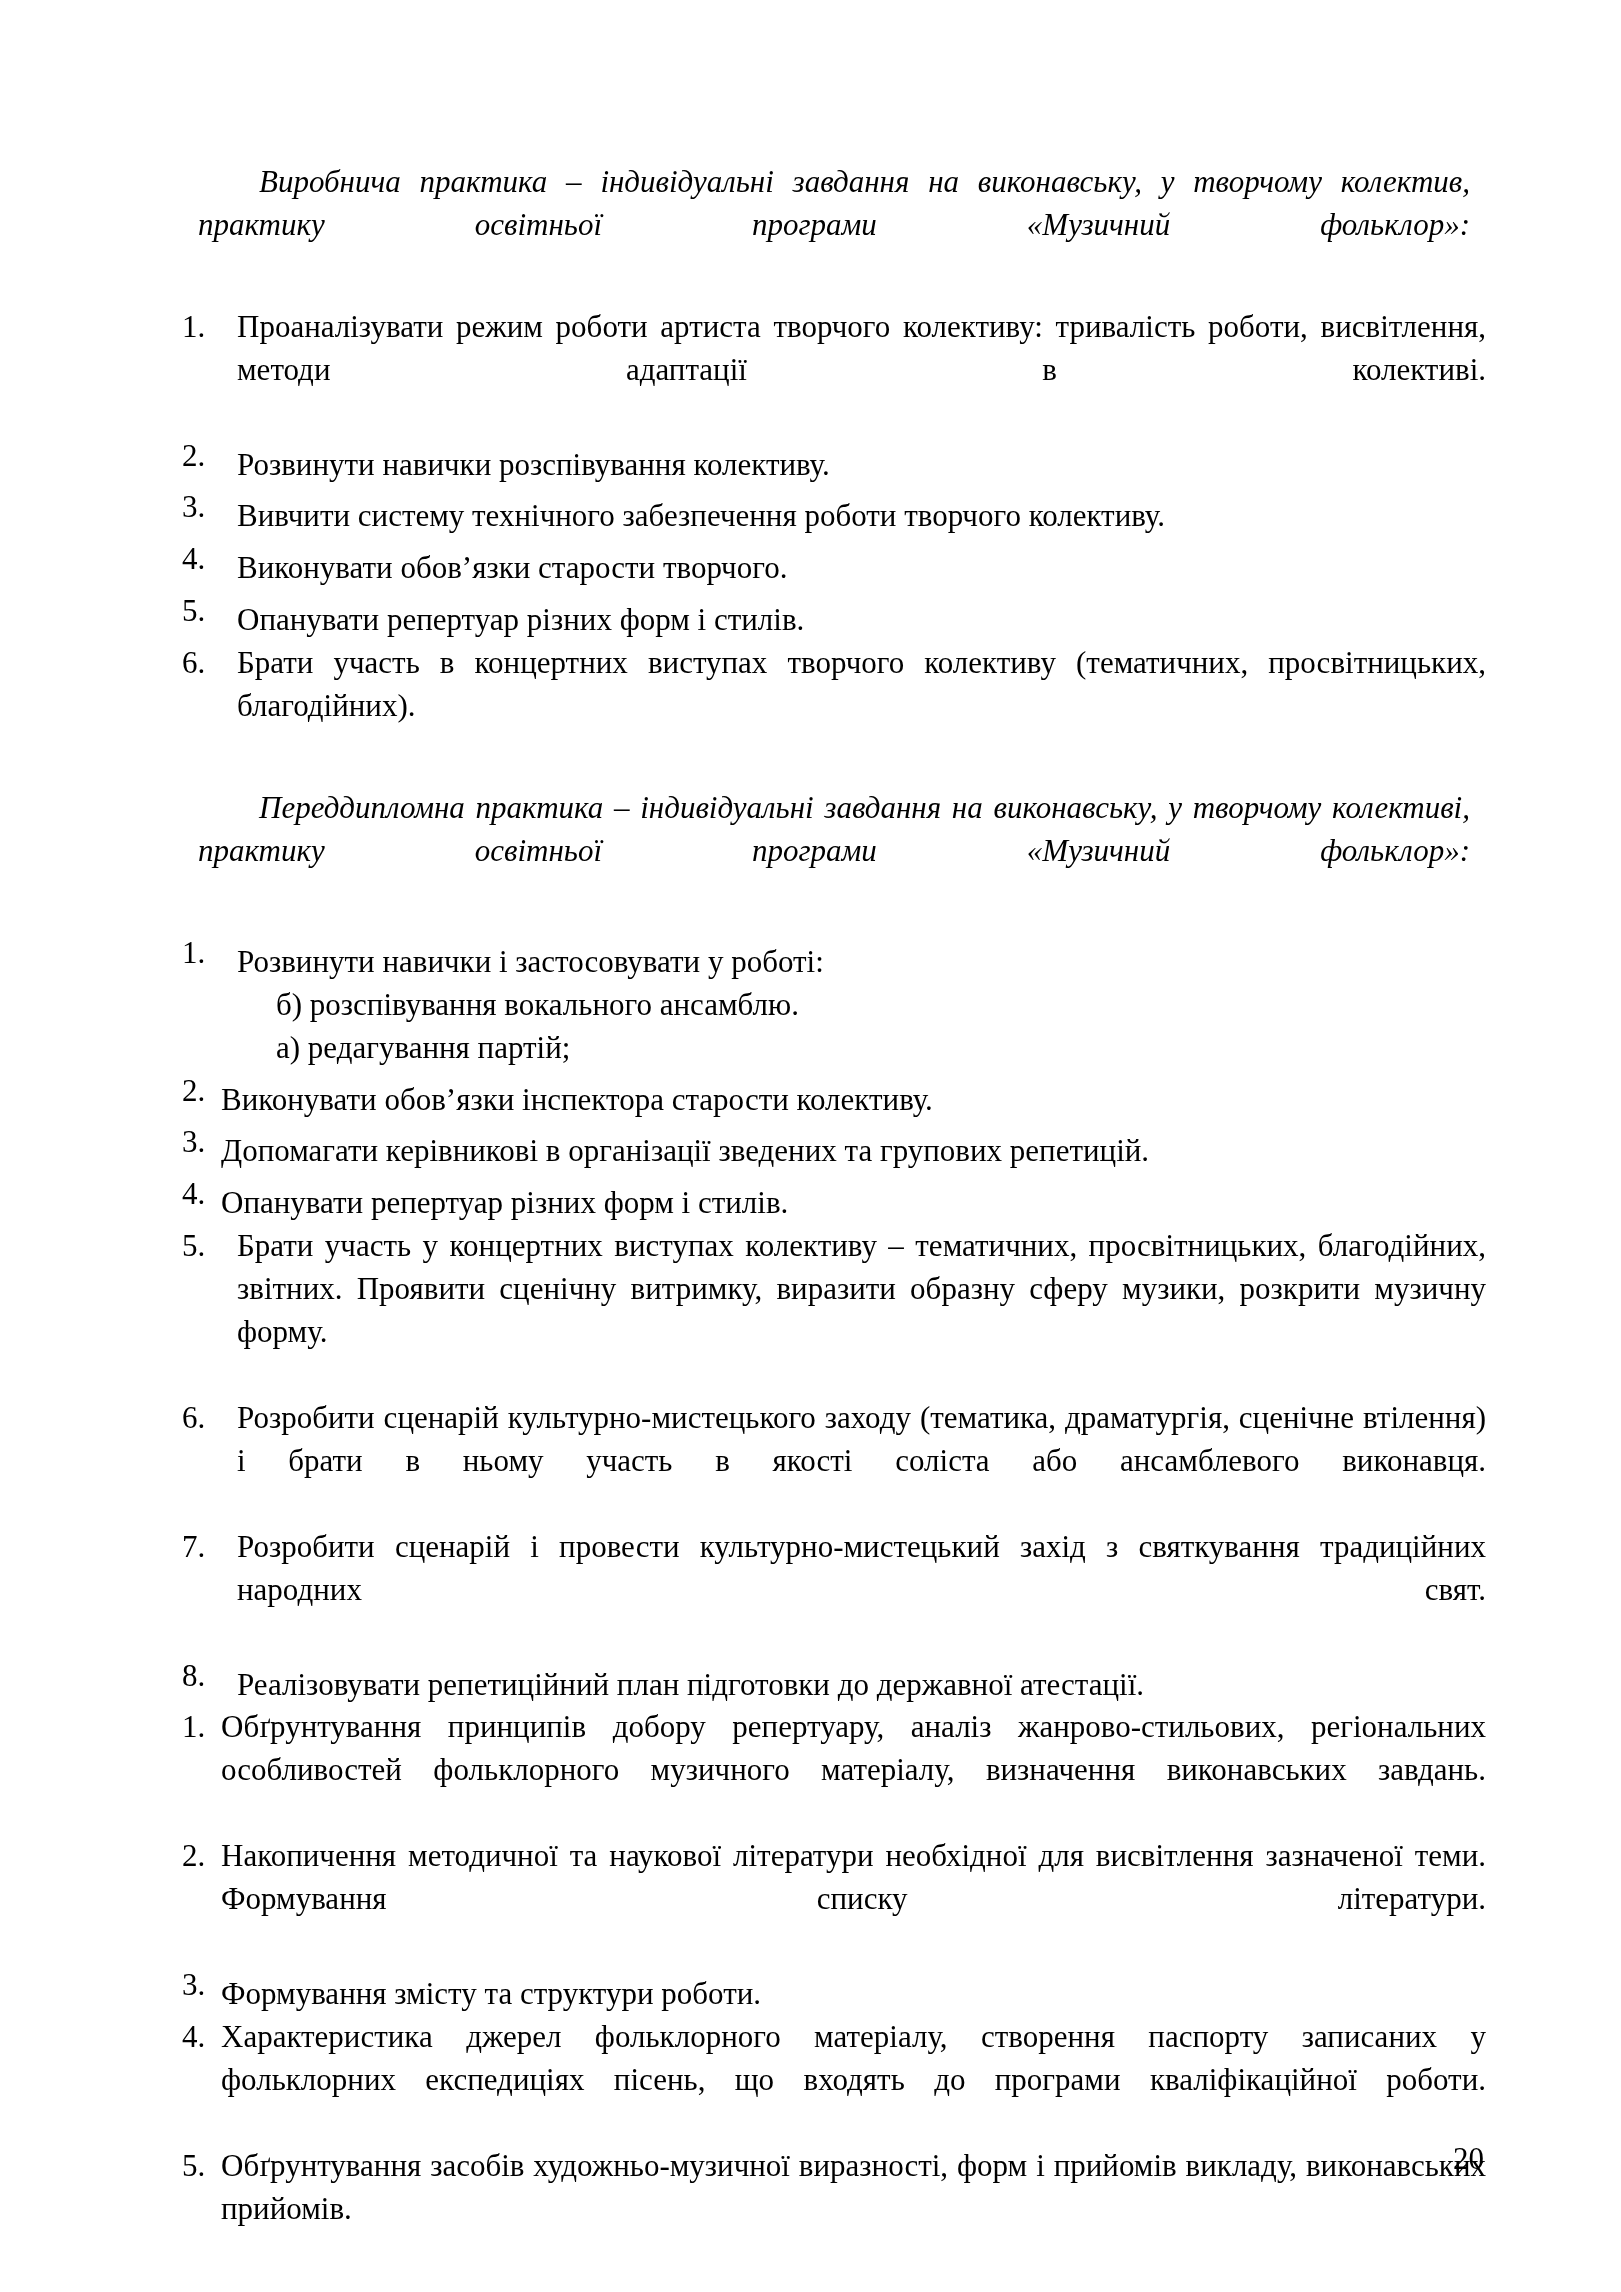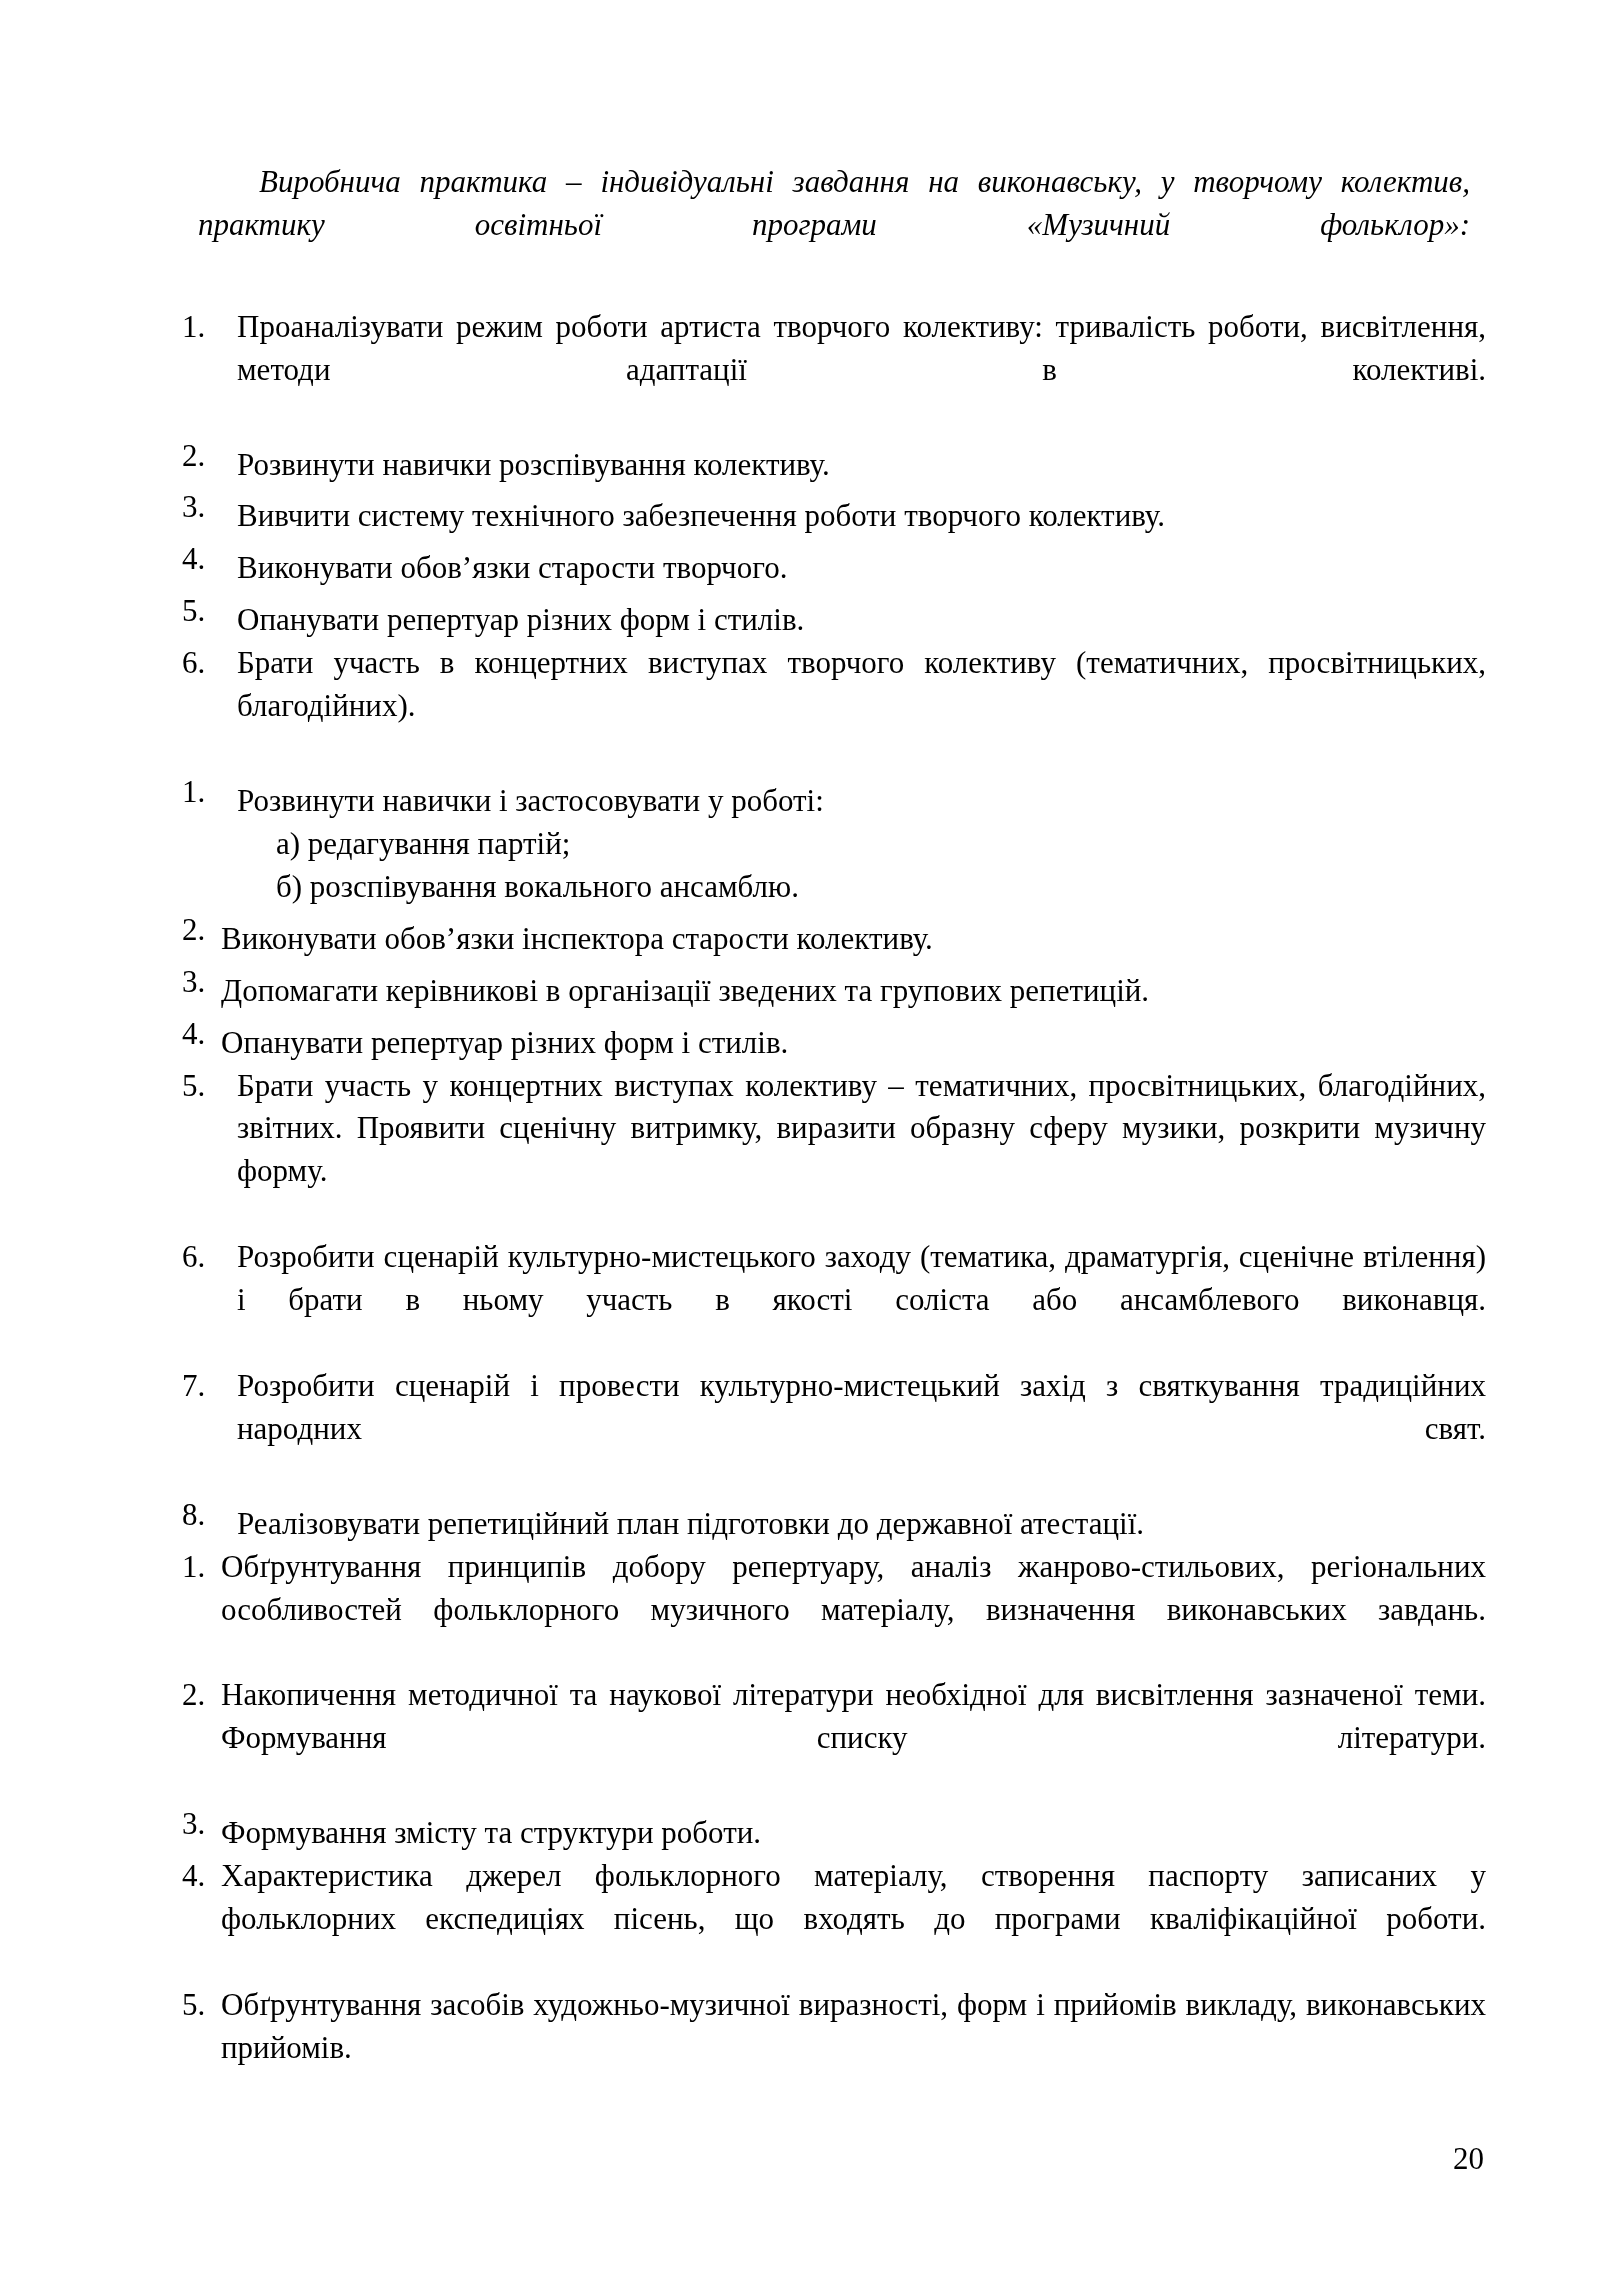--- a/index.html
+++ b/index.html
@@ -121,28 +121,29 @@
       <li class="li">
         <span class="num">5.</span>
         <span class="txt no-justify">Опанувати репертуар різних форм і стилів.</span>
       </li>
       <li class="li">
         <span class="num">6.</span>
         <span class="txt">Брати участь в концертних виступах творчого колективу (тематичних, просвітницьких, благодійних).</span>
       </li>
     </ol>
 
+    <p class="para italic">Переддипломна практика – індивідуальні завдання на виконавську, у творчому колективі, практику освітньої програми «Музичний фольклор»:</p>
 
     <ol class="olist gap-wide">
       <li class="li">
         <span class="num">1.</span>
         <span class="txt no-justify">Розвинути навички і застосовувати у роботі:</span>
       </li>
+      <div class="sub">б) розспівування  вокального ансамблю.</div>
       <div class="sub">а) редагування партій;</div>
-      <div class="sub">б) розспівування  вокального ансамблю.</div>
 
       <li class="li gap-narrow">
         <span class="num">2.</span>
         <span class="txt no-justify">Виконувати обов’язки інспектора старости колективу.</span>
       </li>
       <li class="li gap-narrow">
         <span class="num">3.</span>
         <span class="txt no-justify">Допомагати керівникові в організації зведених та групових репетицій.</span>
       </li>
       <li class="li gap-narrow">

